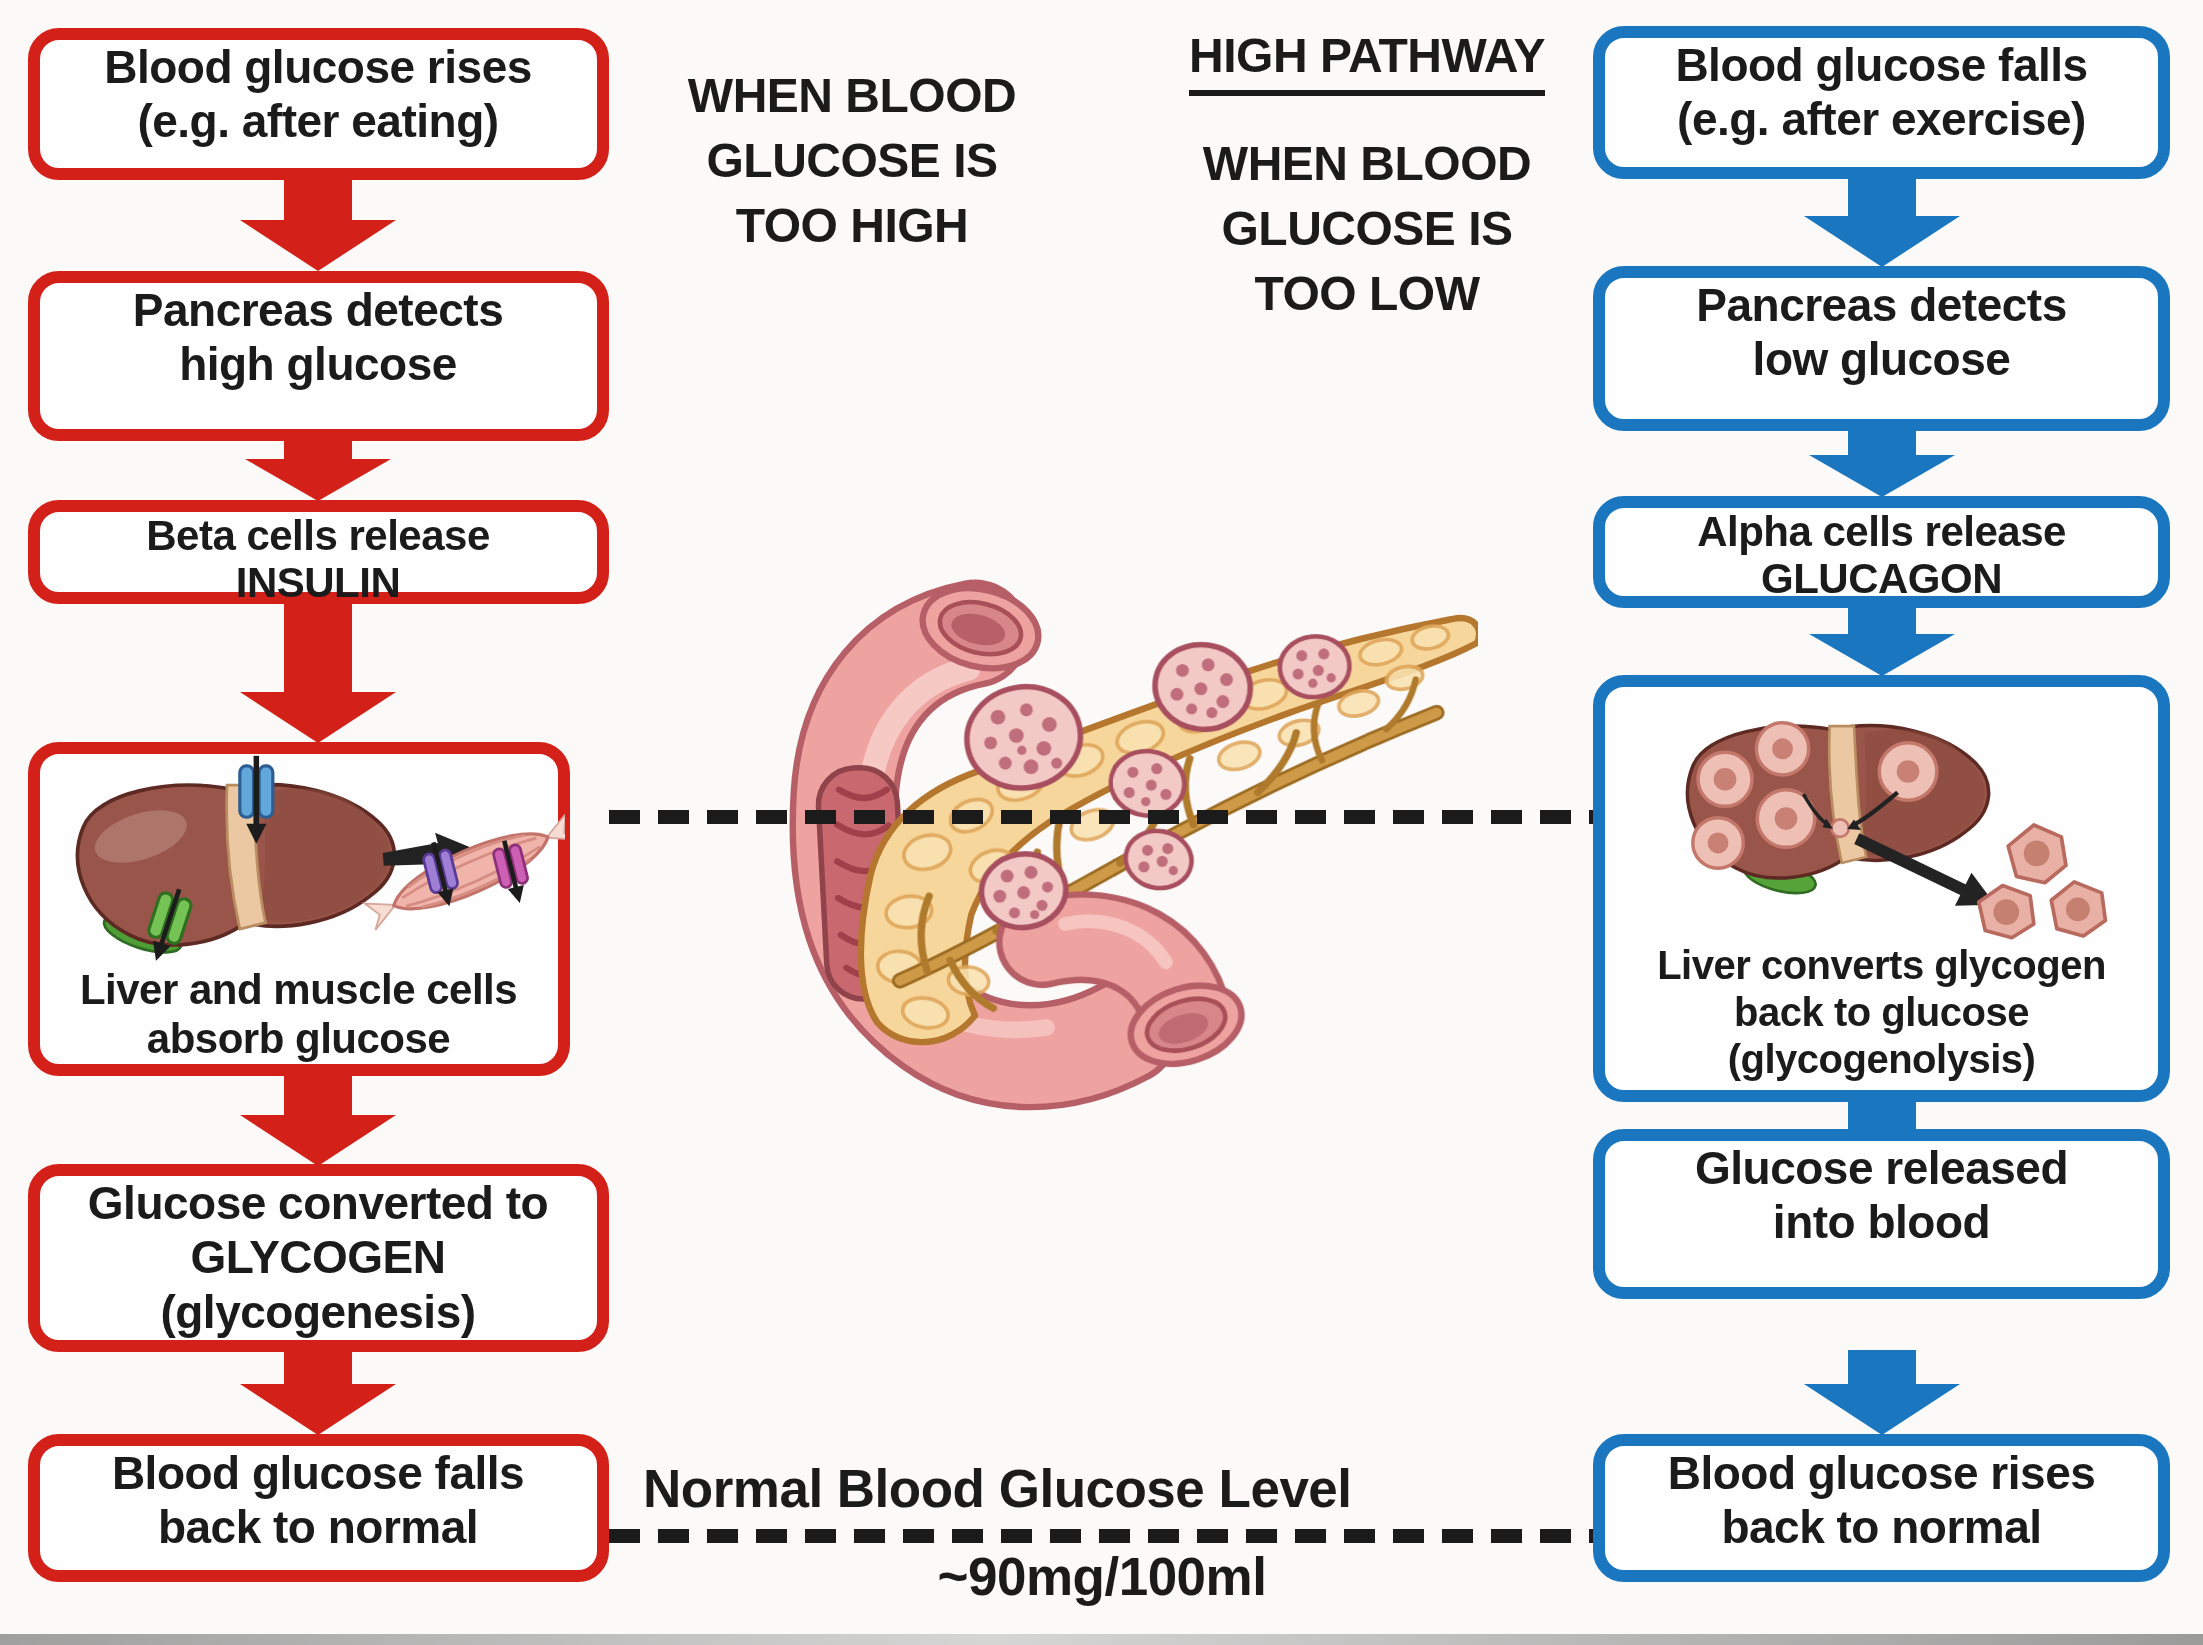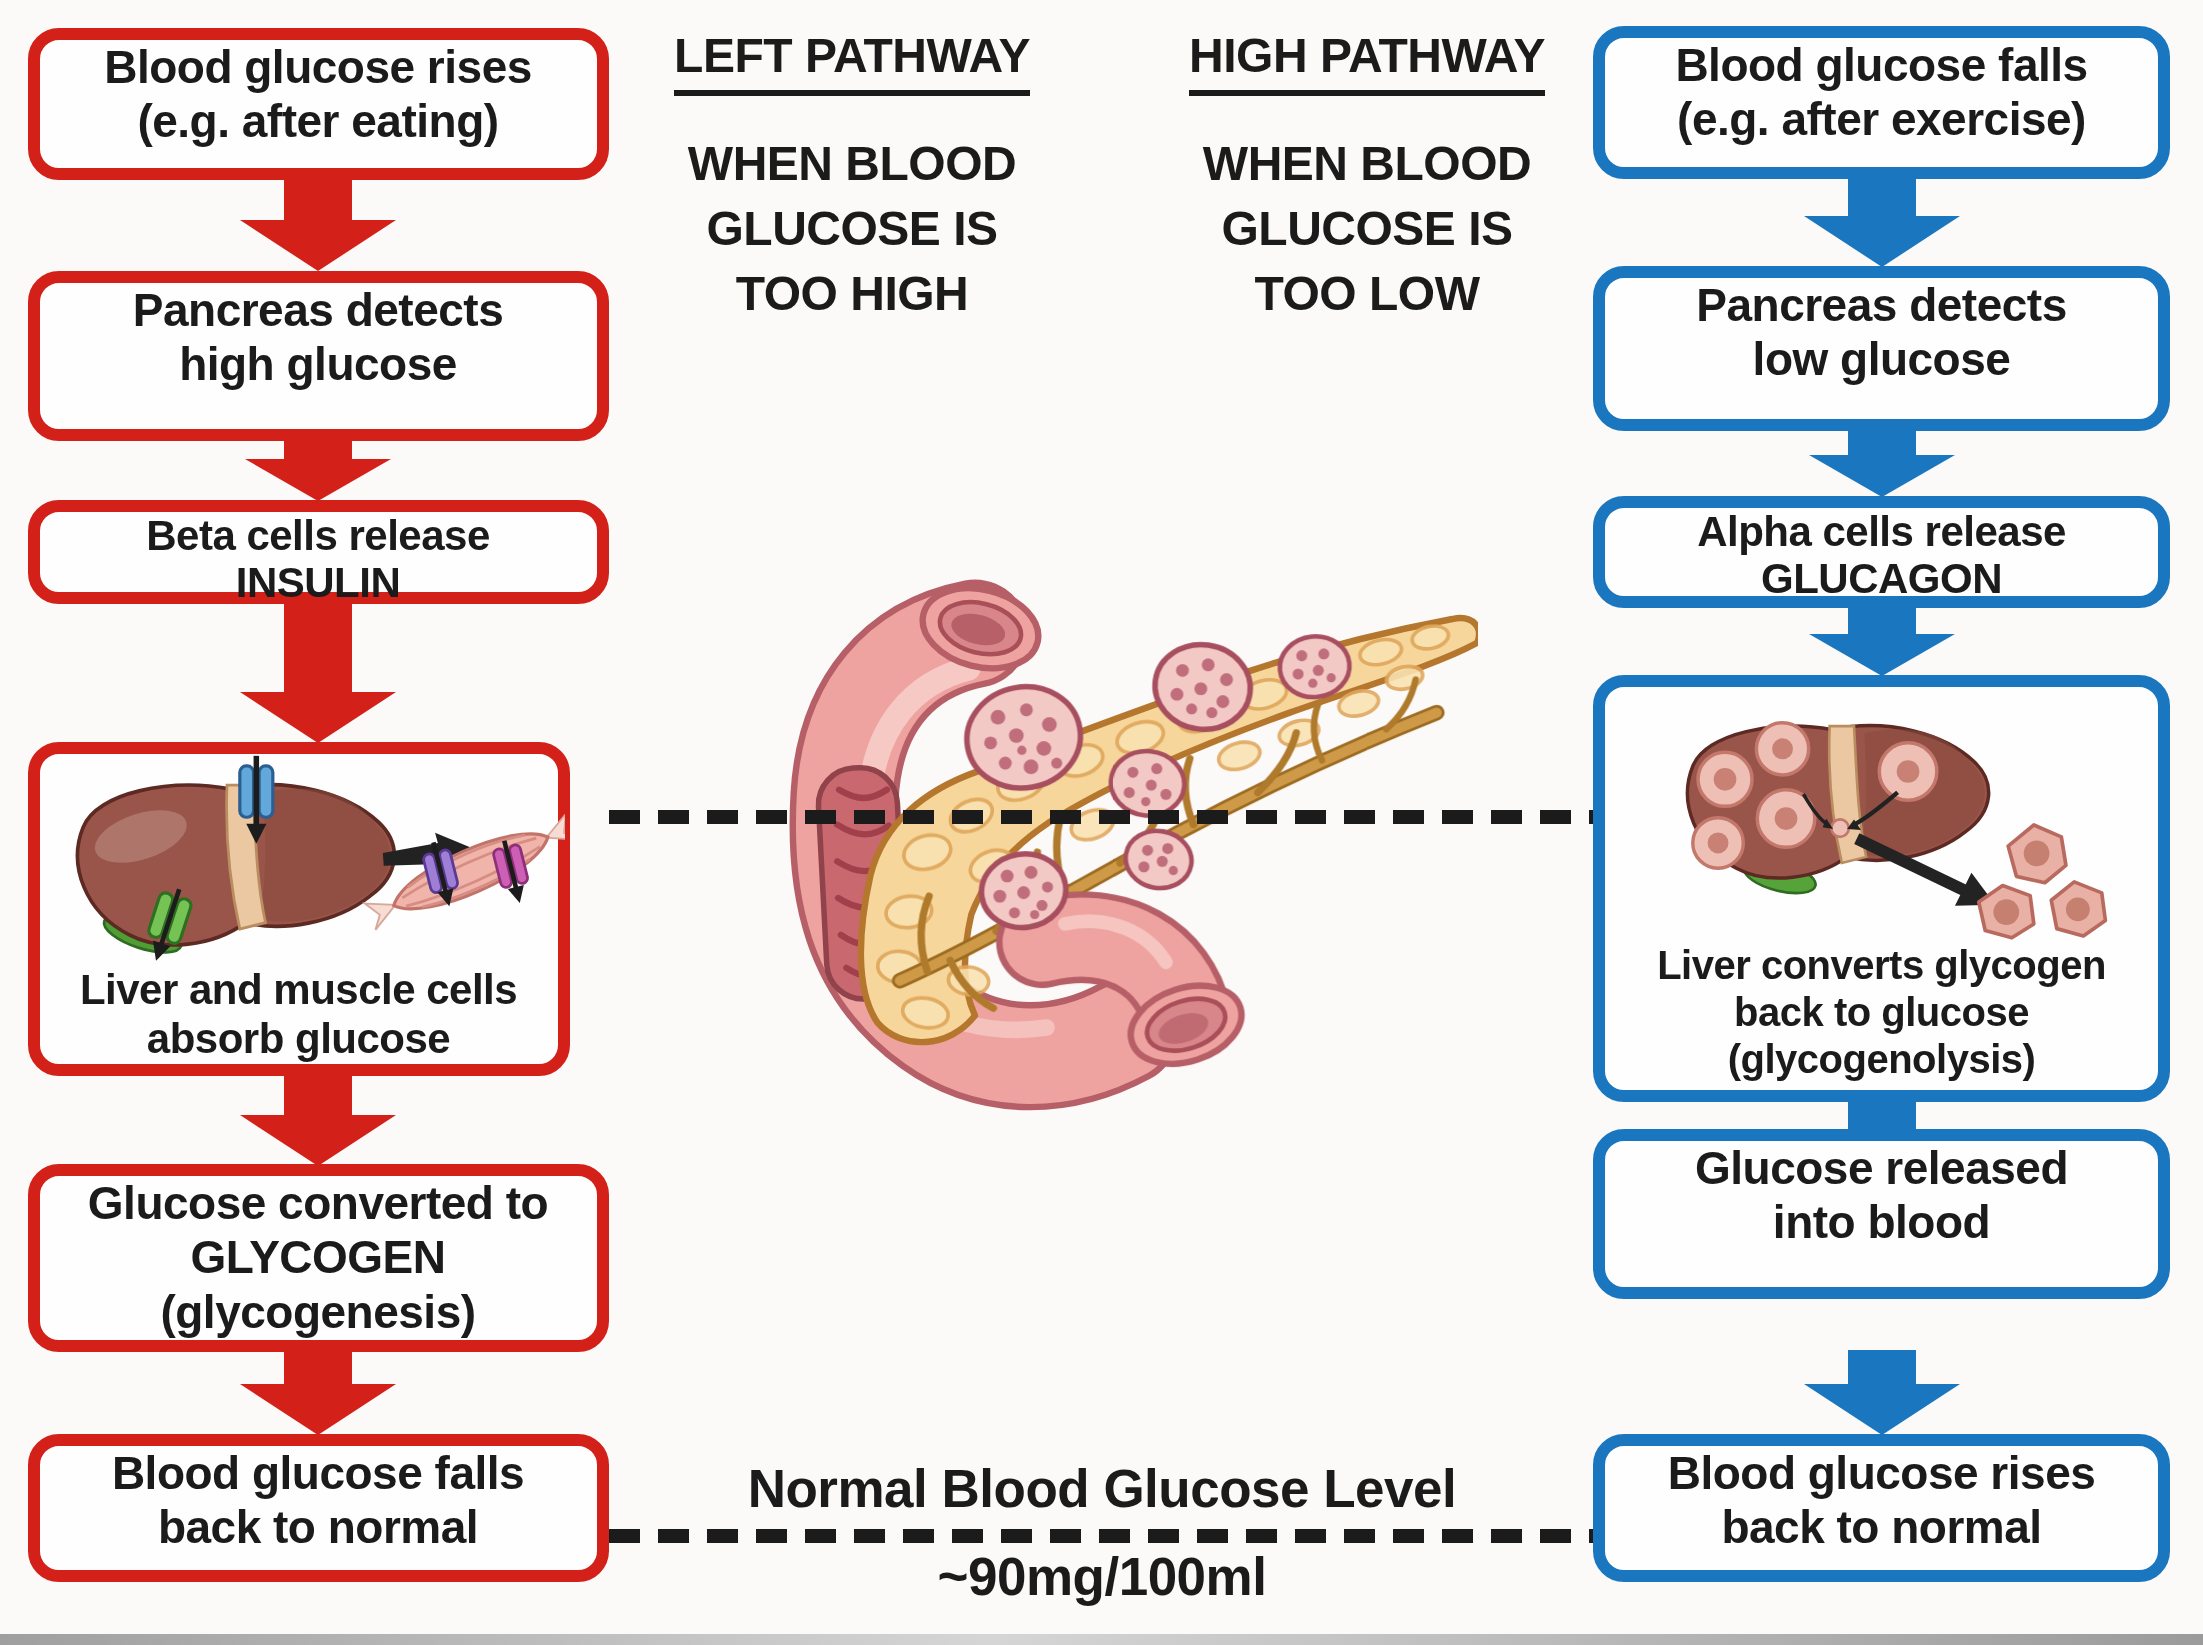--- a/index.html
+++ b/index.html
@@ -63,34 +63,33 @@
   .hdr-right{left:1128px;top:27.5px;}
   .hdr .title{display:inline-block;font-size:48px;letter-spacing:-0.5px;border-bottom:6.4px solid var(--ink);padding-bottom:7.3px;}
   .hdr .subtitle{margin-top:35px;font-size:48px;line-height:1.36;white-space:pre-line;letter-spacing:-0.5px;}
   
   .dash{position:absolute;left:609px;width:984px;height:13.8px;z-index:3;
         background:repeating-linear-gradient(90deg,var(--ink) 0 31px,transparent 31px 49px);}
   .dash-mid{top:810px;}
   .dash-bottom{top:1529px;}
   
   .pancreas{position:absolute;left:762px;top:549px;width:716px;height:588px;z-index:1;}
-  .normal-label{position:absolute;left:643px;width:918px;top:1458px;text-align:center;
+  .normal-label{position:absolute;left:643px;width:918px;top:1458px;
     font-size:53px;font-weight:700;z-index:4;letter-spacing:-0.5px;}
   .normal-value{position:absolute;left:643px;width:918px;top:1546px;text-align:center;
     font-size:53px;font-weight:700;z-index:4;letter-spacing:-0.5px;}
   .bottom-strip{position:absolute;left:0;bottom:0;width:100%;height:12px;z-index:5;opacity:.85;
     background:linear-gradient(to right,#8f8f8f,#cfcfcf 45%,#8a8a8a);}
 </style>
 </head>
 <body>
 
 <div class="canvas">
 
   <div class="hdr hdr-left">
-    <span class="title">LEFT PATHWAY</span>
     <div class="subtitle">WHEN BLOOD
 GLUCOSE IS
 TOO HIGH</div>
   </div>
   <div class="hdr hdr-right">
     <span class="title">HIGH PATHWAY</span>
     <div class="subtitle">WHEN BLOOD
 GLUCOSE IS
 TOO LOW</div>
   </div>

